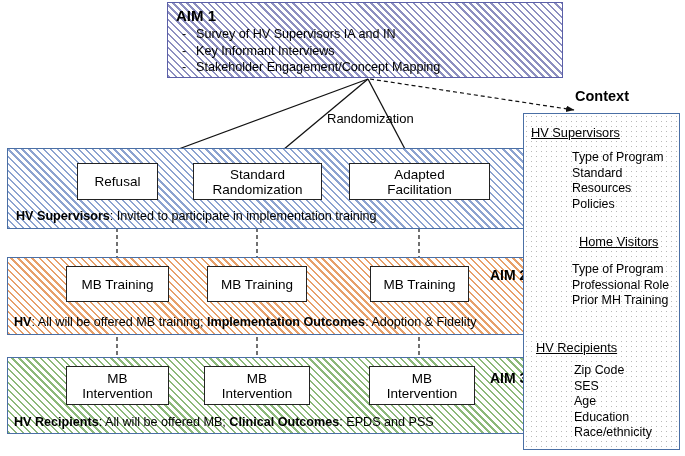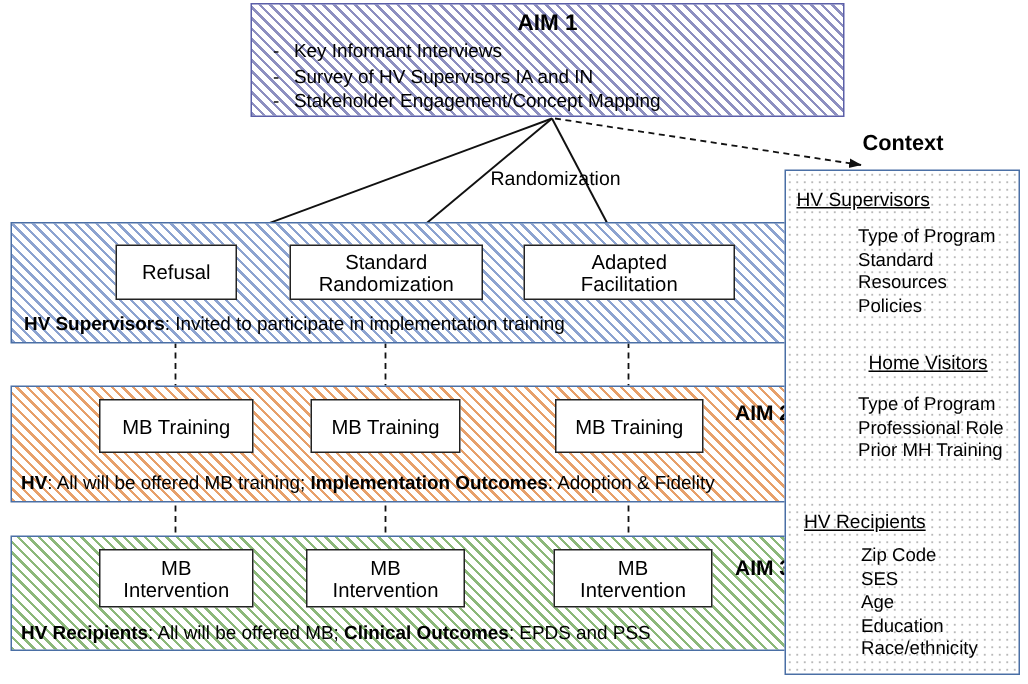--- a/index.html
+++ b/index.html
@@ -40,21 +40,21 @@
   }
 
   
   .node{
     background:#fff;border:1.4px solid #222;
     display:flex;align-items:center;justify-content:center;text-align:center;
     font-size:13.5px;line-height:15px;z-index:6;
   }
 
   
-  .aim1-title{font-weight:bold;font-size:15px;text-align:center;}
+  .aim1-title{font-weight:bold;font-size:15px;text-align:left;}
   .aim1-list{font-size:12.6px;line-height:16.5px;margin-top:2px;padding-left:6px;}
   .aim1-list .dash{display:inline-block;width:14px;}
   .band-caption{font-size:12.6px;white-space:nowrap;}
   .band-caption b{font-weight:bold;}
   .aim-tag{font-weight:bold;font-size:14px;}
   .ctx-title{font-weight:bold;font-size:14.5px;text-align:center;}
   .ctx-head{font-size:12.8px;text-decoration:underline;white-space:nowrap;}
   .ctx-item{font-size:12.4px;line-height:15.6px;white-space:nowrap;}
   .rand-label{font-size:13px;}
   svg{position:absolute;left:0;top:0;overflow:visible;}
@@ -106,24 +106,24 @@
     </g>
     <g>
       <line x1="419" y1="302" x2="419" y2="366" stroke="#111" stroke-width="1.2" stroke-dasharray="4,3" marker-end="url(#ahs)"></line>
     </g>
   </svg>
 
   <div class="abs hatch-purple" style="left:167px;top:2px;width:396px;height:76px;padding:4px 8px 0 8px;">
     <div class="aim1-title">AIM 1</div>
     <div class="aim1-list">
       <div>
-        <span class="dash">-</span><span>Key Informant Interviews</span>
+        <span class="dash">-</span><span>Survey of HV Supervisors IA and IN</span>
       </div>
       <div>
-        <span class="dash">-</span><span>Survey of HV Supervisors IA and IN</span>
+        <span class="dash">-</span><span>Key Informant Interviews</span>
       </div>
       <div>
         <span class="dash">-</span><span>Stakeholder Engagement/Concept Mapping</span>
       </div>
     </div>
   </div>
 
   <div class="abs rand-label" style="left:327px;top:111px;background:transparent;">Randomization</div>
 
   <div class="abs band hatch-blue" style="left:7px;top:148px;width:562px;height:81px;"></div>

